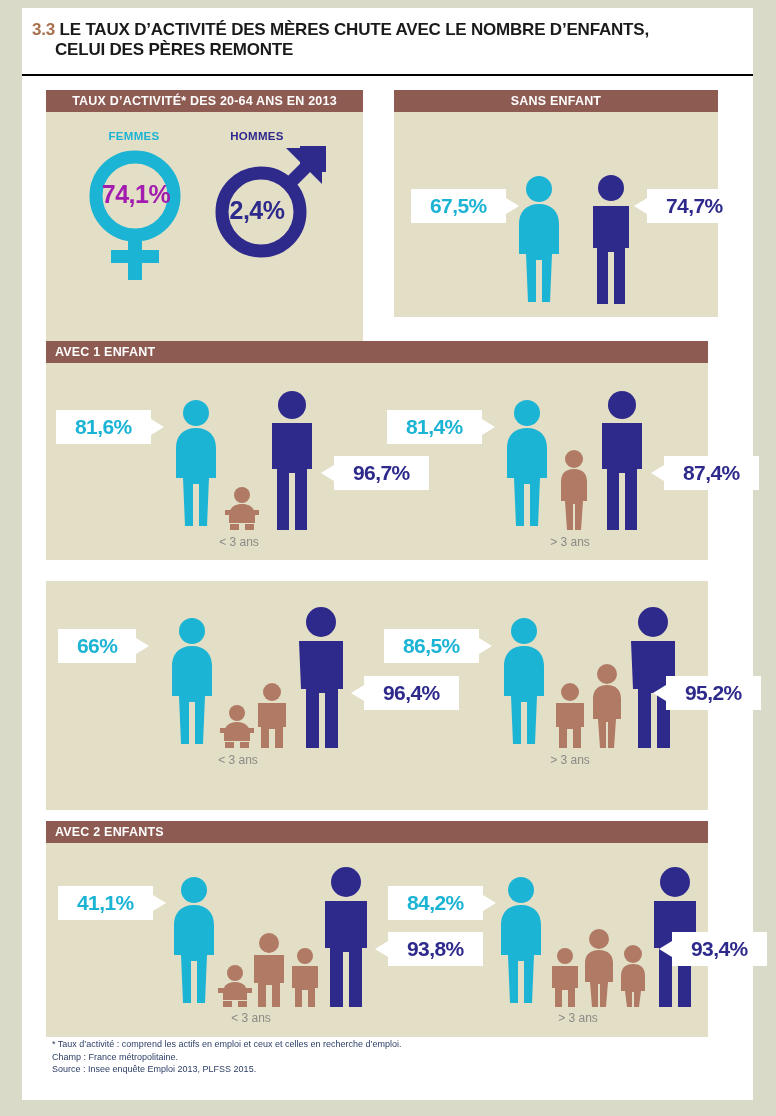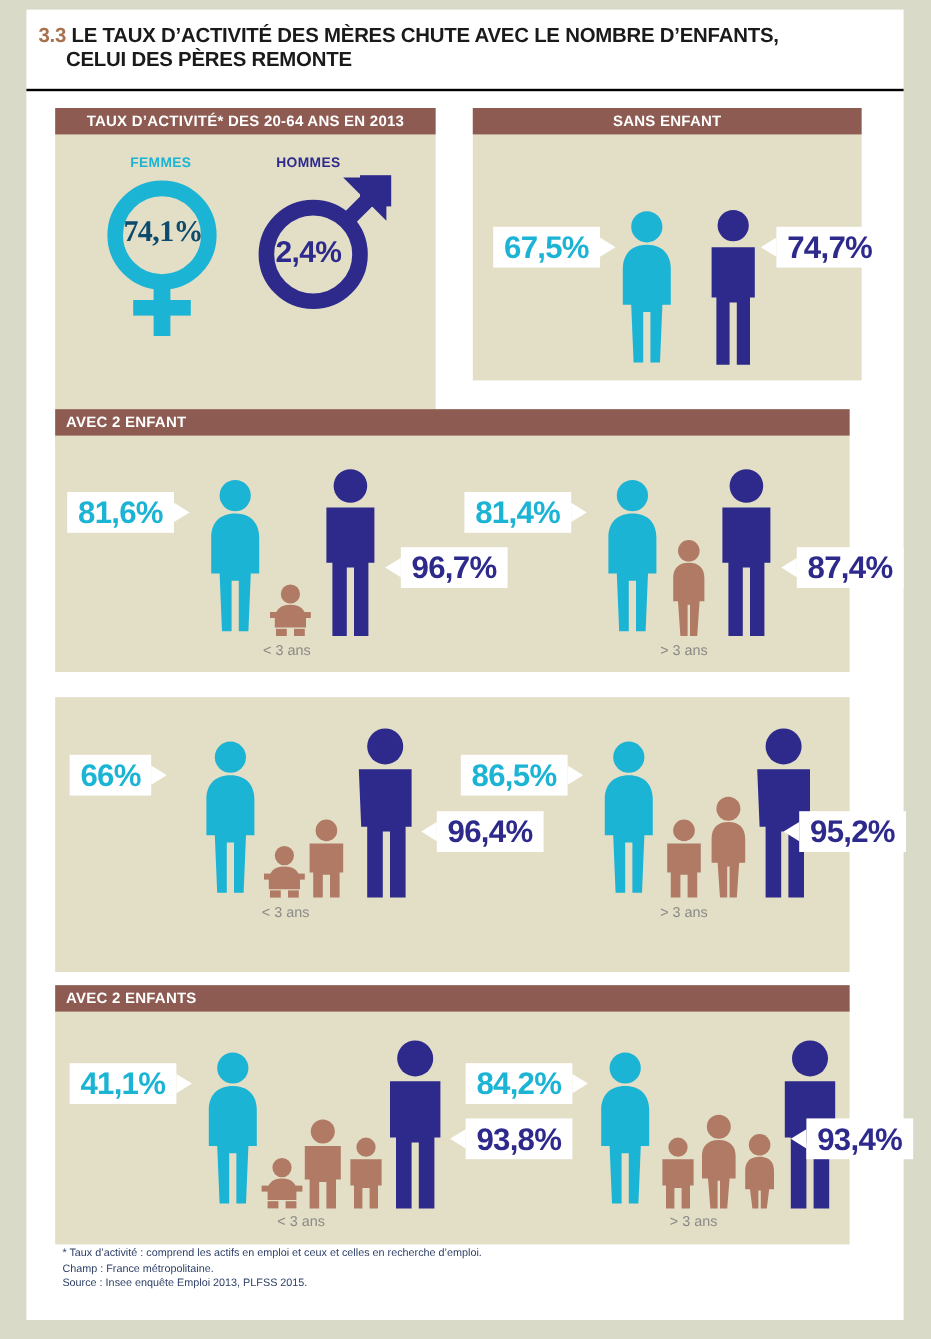--- a/index.html
+++ b/index.html
@@ -42,27 +42,27 @@
   .sym-label{
     position:absolute;top:0;width:100%;text-align:center;
     font-size:11.5px;font-weight:bold;letter-spacing:.3px;
   }
   .sym-label.f{color:#1cb4d4;}
   .sym-label.m{color:#2e2a8c;}
   .sym-val{
     position:absolute;font-size:25px;font-weight:bold;letter-spacing:-.5px;
     white-space:nowrap;
   }
-  .sym-val.f{color:#0c4a6e;font-family:Liberation Serif, serif;}
+  .sym-val.f{color:#a21caf;}
   .sym-val.m{color:#2e2a8c;}
 
   
   .callout{
-    position:absolute;background:#fff;padding:4px 9px;
-    font-size:26px;font-weight:bold;letter-spacing:-.6px;
+    position:absolute;background:#fff;padding:4px 19px;
+    font-size:21px;font-weight:bold;letter-spacing:-.6px;
     white-space:nowrap;line-height:26px;
   }
   .callout.f{color:#1cb4d4;}
   .callout.m{color:#2e2a8c;}
   .callout .tip{
     position:absolute;top:50%;margin-top:-8px;
     width:0;height:0;border-top:8px solid transparent;
     border-bottom:8px solid transparent;
   }
   .callout.right-tip .tip{right:-13px;border-left:13px solid #fff;}
@@ -144,21 +144,21 @@
 
       <div class="callout m left-tip" style="left:253px;top:77px;">
         <span>74,7%</span>
         <span class="tip"></span>
       </div>
 
     </div>
   </div>
 
   <div class="panel" style="left:24px;top:333px;width:662px;height:219px;">
-    <div class="panel-head">AVEC 2 ENFANT</div>
+    <div class="panel-head">AVEC 1 ENFANT</div>
     <div class="panel-body">
 
       <div class="callout f right-tip" style="left:10px;top:47px;">
         <span>81,6%</span>
         <span class="tip"></span>
       </div>
 
       <svg class="fig" style="left:122px;top:35px;" width="56" height="132" viewBox="0 0 56 132">
         <circle cx="28" cy="15" r="13" fill="#1cb4d4"></circle>
         <path d="M28 30 c-13 0 -20 8 -20 20 l0 30 l7 0 l2 48 l8 0 l0 -42 l6 0 l0 42 l8 0 l2 -48 l7 0 l0 -30 c0 -12 -7 -20 -20 -20 z" fill="#1cb4d4"></path>

